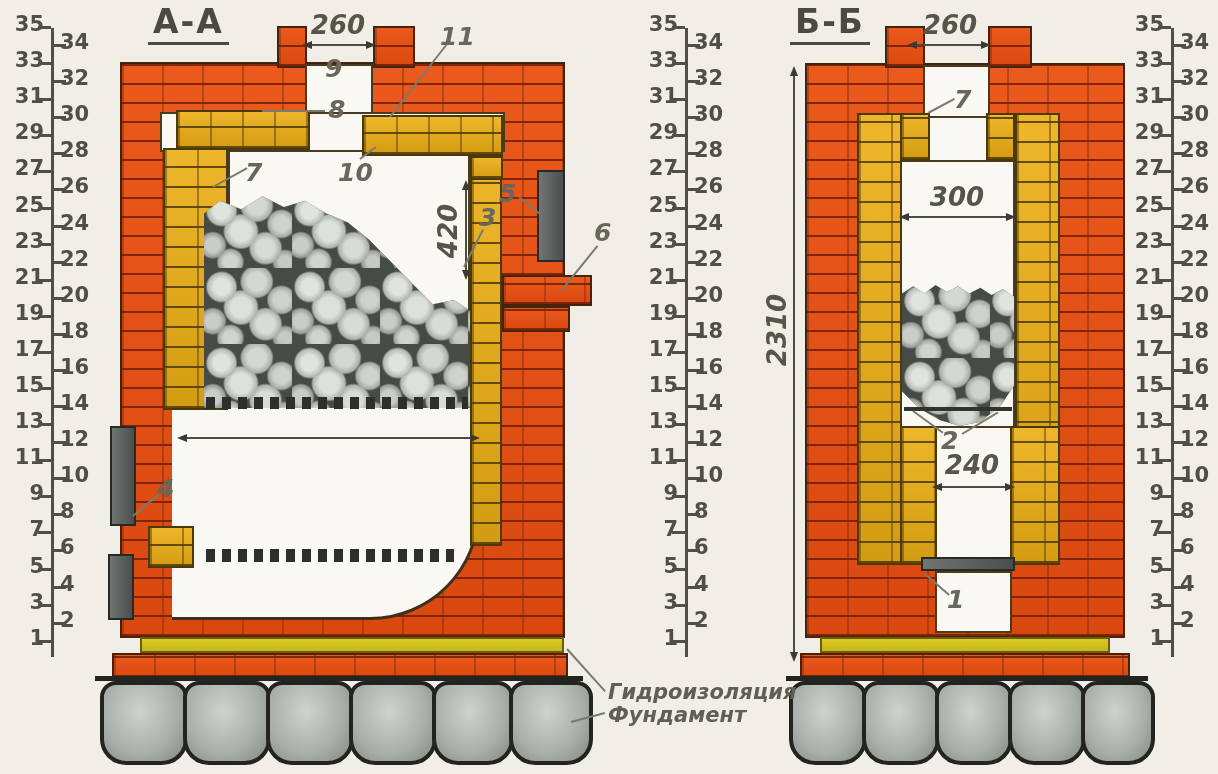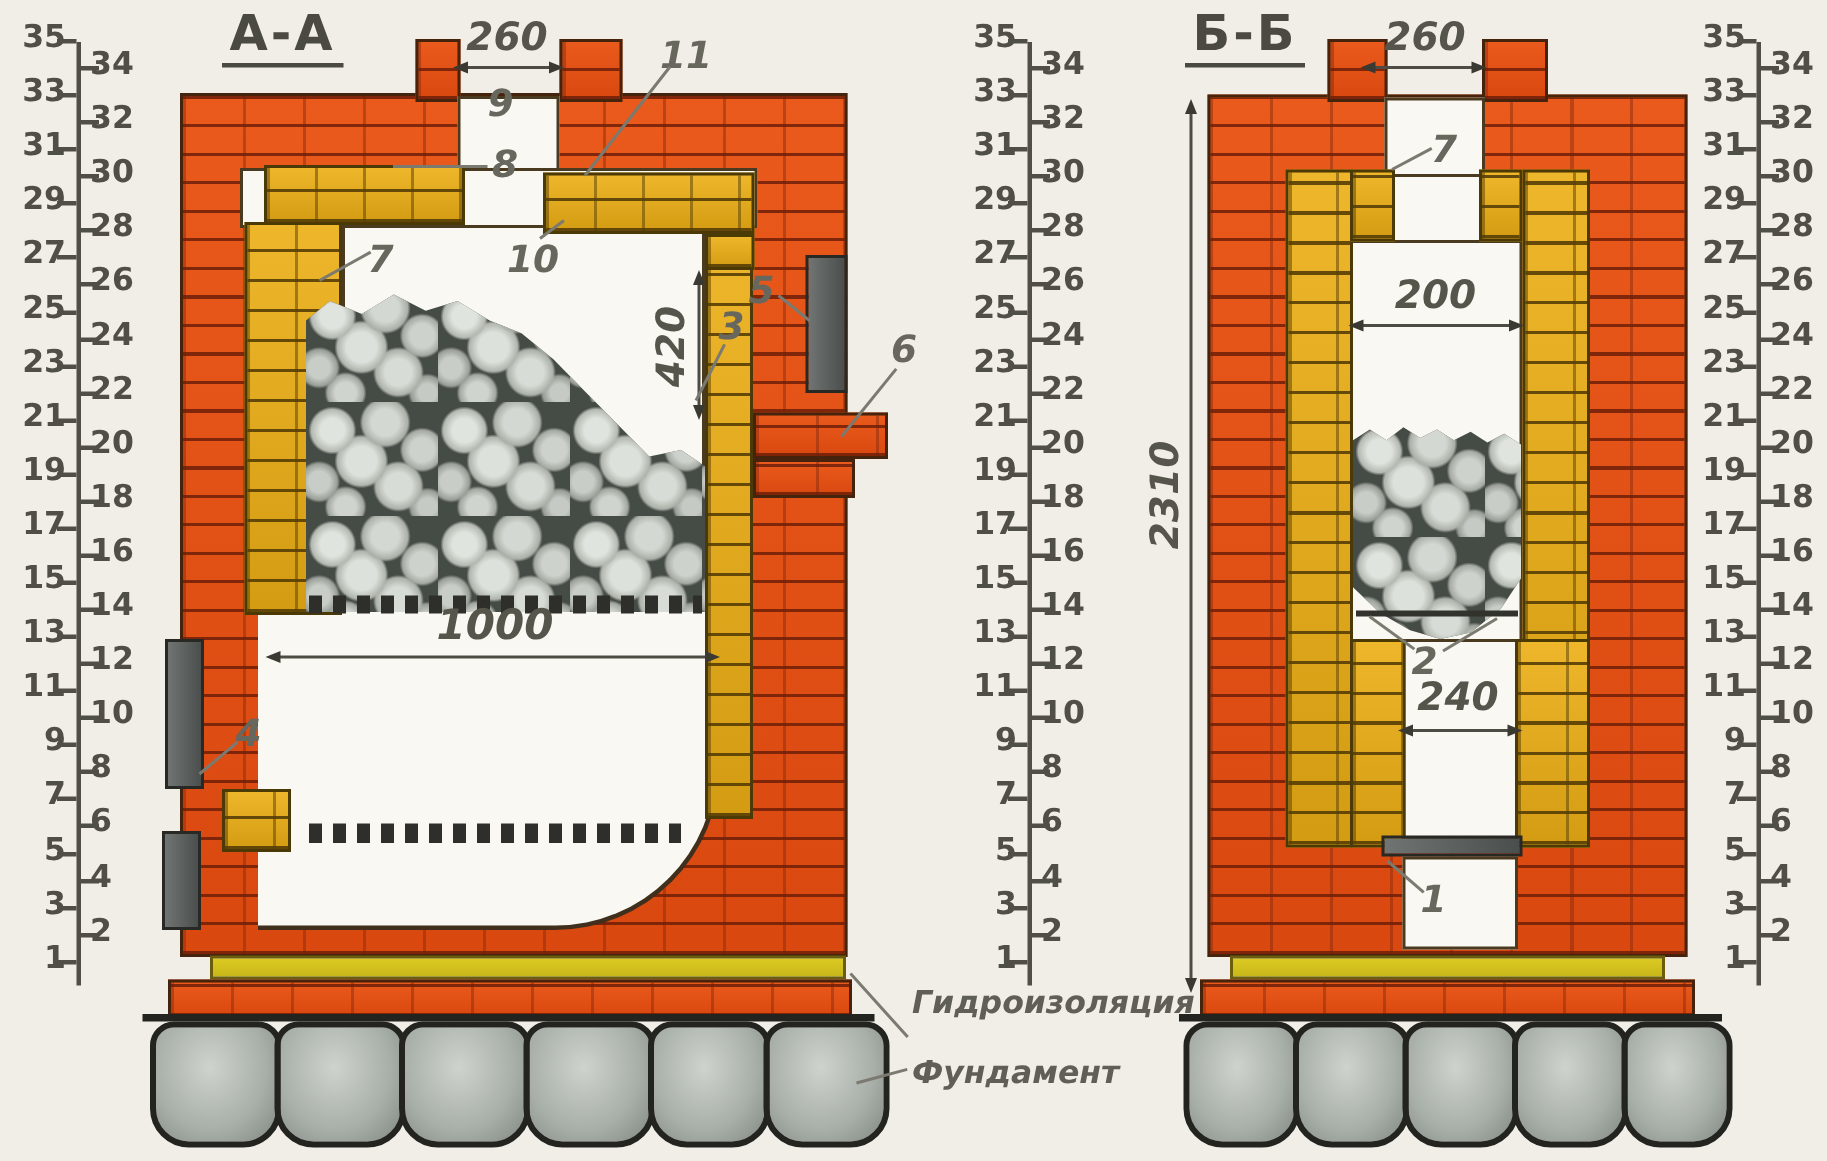--- a/index.html
+++ b/index.html
@@ -338,36 +338,35 @@
   <div class="fstone" style="left:1081px;top:681px;width:66px"></div>
 
   <div class="title" style="left:148px;top:2px">А-А</div>
   <div class="title" style="left:790px;top:2px">Б-Б</div>
 
   <div class="dim" style="left:296px;top:10px;width:84px">260</div>
   <div class="dline" style="left:307px;top:44px;width:66px;height:2px"></div>
   <div class="ah ah-l" style="left:302px;top:41px"></div>
   <div class="ah ah-r" style="left:366px;top:41px"></div>
 
-  <div class="dim" style="left:240px;top:400px;width:180px;font-size:28px">1000</div>
   <div class="dline" style="left:180px;top:437px;width:297px;height:2px"></div>
   <div class="ah ah-l" style="left:177px;top:434px"></div>
   <div class="ah ah-r" style="left:470px;top:434px"></div>
 
   <div class="dline" style="left:465px;top:186px;width:2px;height:88px"></div>
   <div class="ah ah-u" style="left:462px;top:180px"></div>
   <div class="ah ah-d" style="left:462px;top:270px"></div>
   <div class="dim" style="left:411px;top:216px;width:74px;transform:rotate(-90deg)">420</div>
 
   <div class="dim" style="left:908px;top:10px;width:84px">260</div>
   <div class="dline" style="left:912px;top:44px;width:76px;height:2px"></div>
   <div class="ah ah-l" style="left:907px;top:41px"></div>
   <div class="ah ah-r" style="left:981px;top:41px"></div>
 
-  <div class="dim" style="left:917px;top:182px;width:80px">200</div>
+  <div class="dim" style="left:917px;top:182px;width:80px">300</div>
   <div class="dline" style="left:902px;top:216px;width:111px;height:2px"></div>
   <div class="ah ah-l" style="left:899px;top:213px"></div>
   <div class="ah ah-r" style="left:1006px;top:213px"></div>
 
   <div class="dim" style="left:922px;top:450px;width:100px">240</div>
   <div class="dline" style="left:935px;top:486px;width:77px;height:2px"></div>
   <div class="ah ah-l" style="left:932px;top:483px"></div>
   <div class="ah ah-r" style="left:1005px;top:483px"></div>
 
   <div class="dline" style="left:793px;top:72px;width:2px;height:584px"></div>
@@ -394,18 +393,18 @@
   <div class="leader" style="left:133px;top:515px;width:33px;transform:rotate(-40deg)"></div>
 
   <div class="plabel" style="left:954px;top:85px">7</div>
   <div class="leader" style="left:928px;top:112px;width:30px;transform:rotate(-28deg)"></div>
   <div class="plabel" style="left:941px;top:426px">2</div>
   <div class="leader" style="left:913px;top:410px;width:37px;transform:rotate(36deg)"></div>
   <div class="leader" style="left:962px;top:433px;width:42px;transform:rotate(-31deg)"></div>
   <div class="plabel" style="left:947px;top:585px">1</div>
   <div class="leader" style="left:925px;top:573px;width:32px;transform:rotate(41deg)"></div>
 
-  <div class="note" style="left:608px;top:656px">Гидроизоляция</div>
+  <div class="note" style="left:608px;top:680px">Гидроизоляция</div>
   <div class="leader" style="left:567px;top:648px;width:57px;transform:rotate(48deg)"></div>
   <div class="note" style="left:608px;top:703px">Фундамент</div>
   <div class="leader" style="left:571px;top:721px;width:35px;transform:rotate(-15deg)"></div>
 
 </div>
 
 </body></html>

